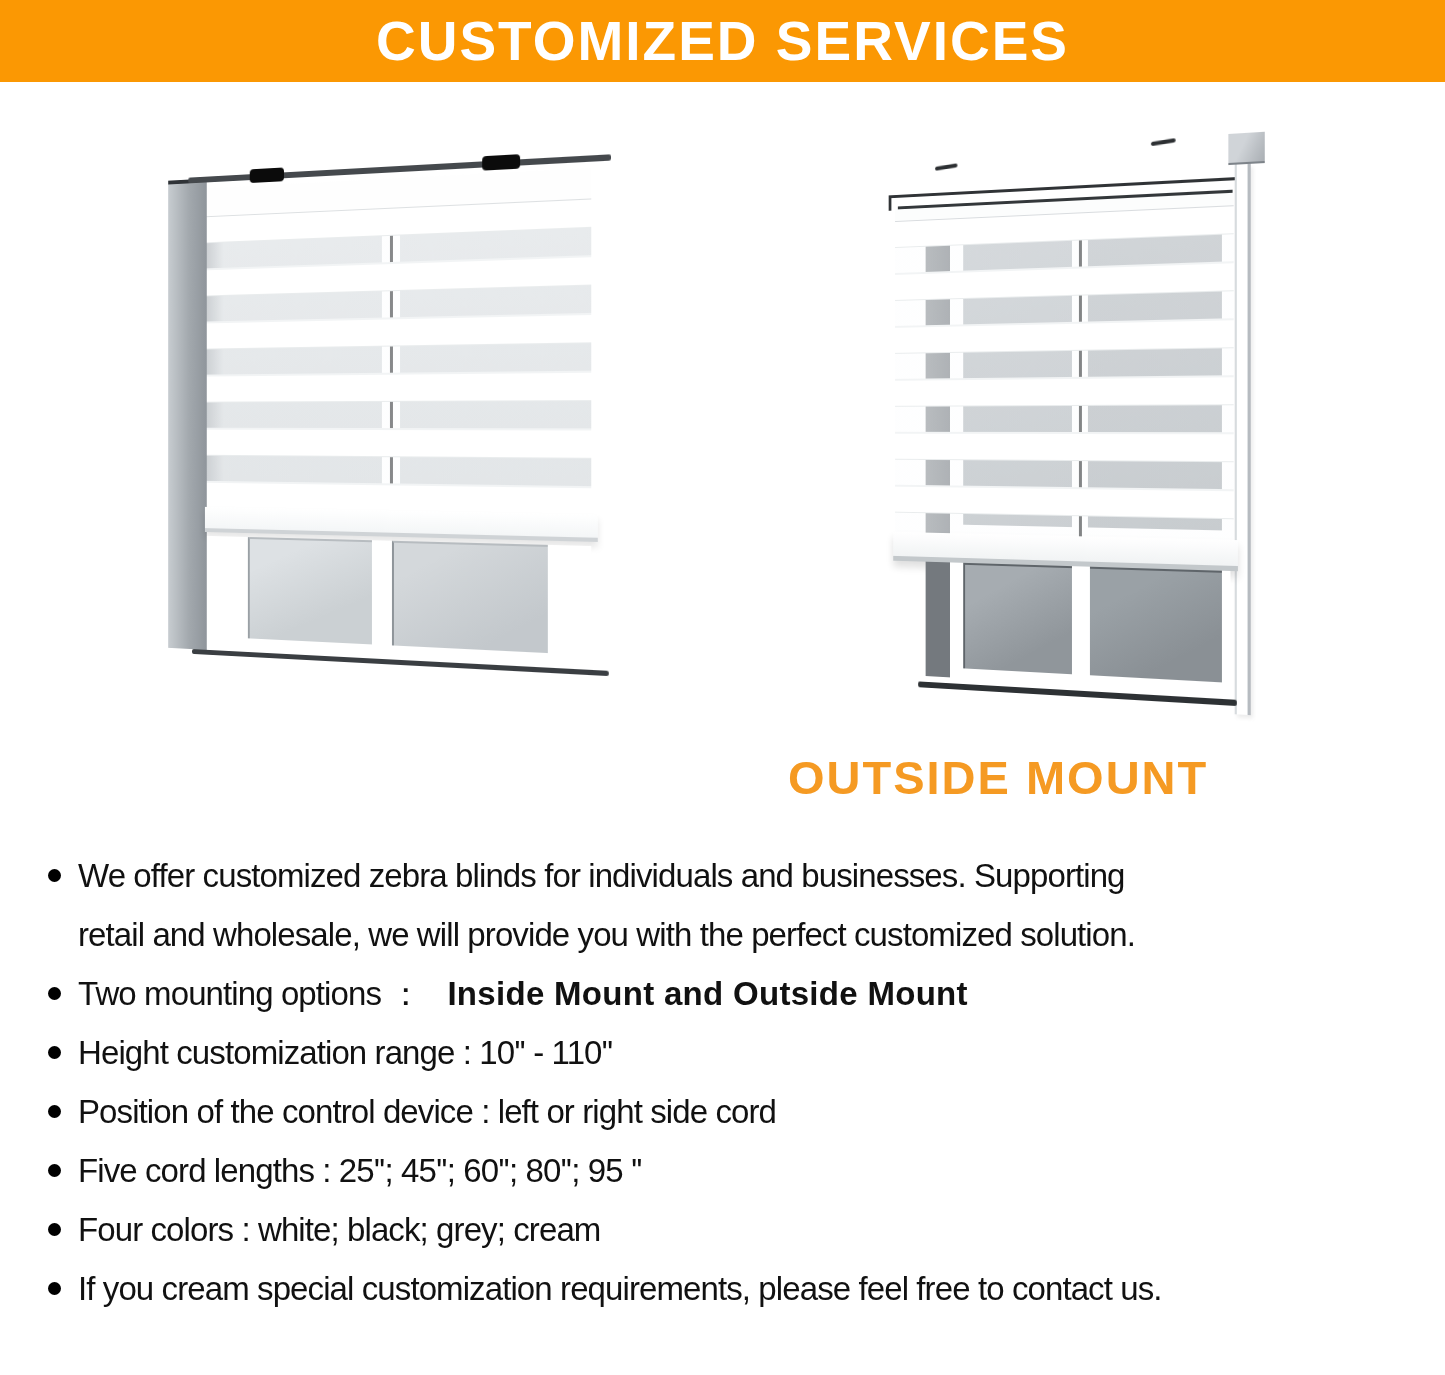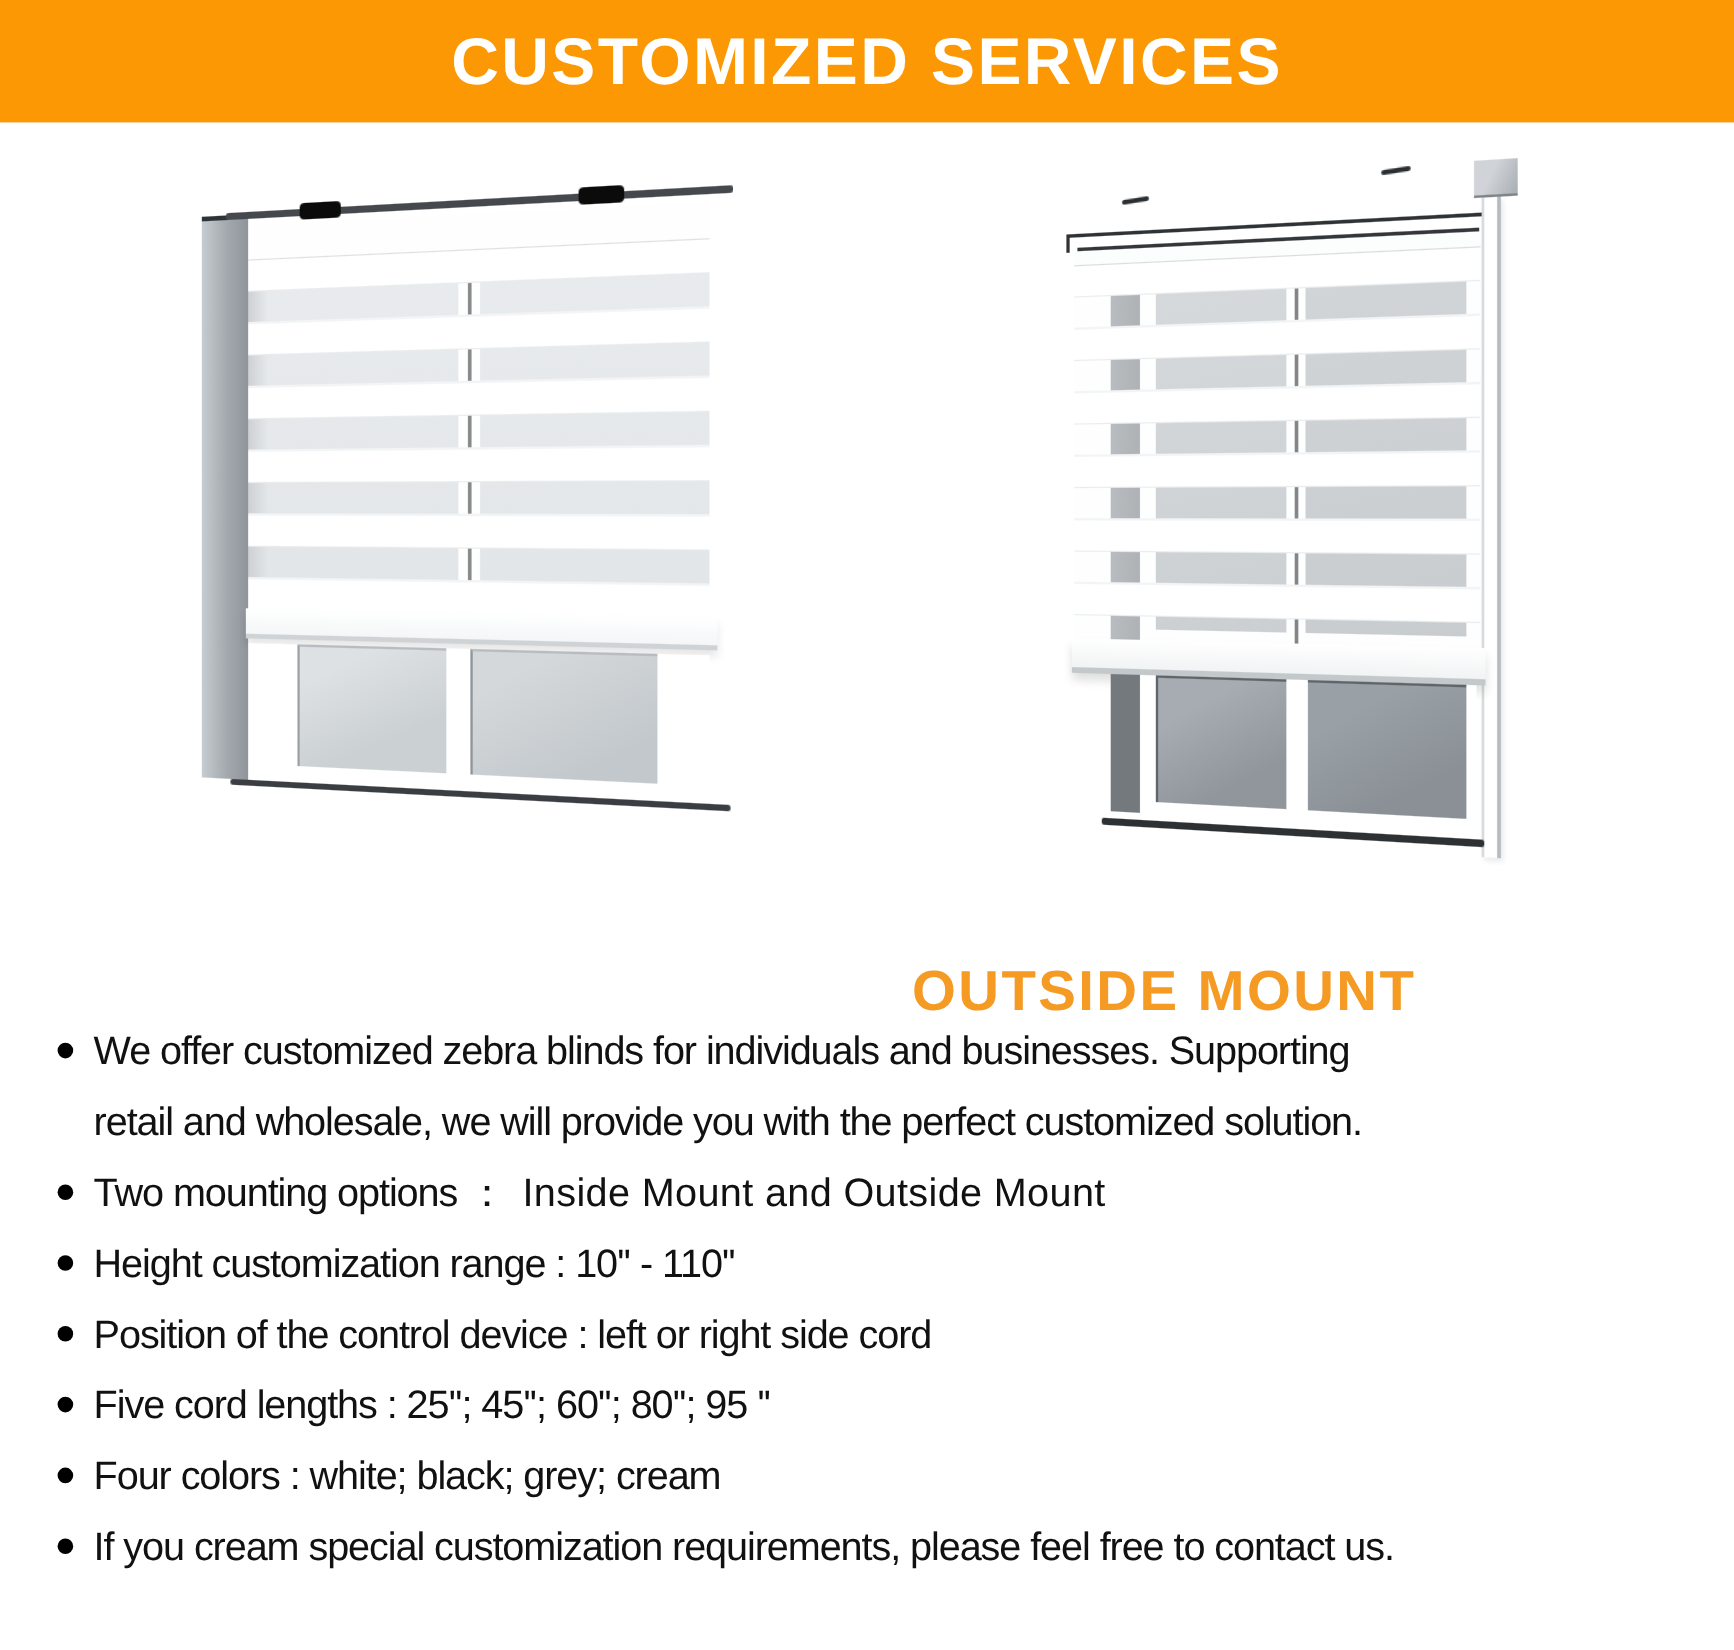--- a/index.html
+++ b/index.html
@@ -5,21 +5,21 @@
   * { margin:0; padding:0; box-sizing:border-box; }
   body { background:#ffffff; }
   .page {
     position:relative; width:1445px; height:1375px;
     background:#ffffff; overflow:hidden;
     font-family:"Liberation Sans", sans-serif; color:#111;
   }
 
   
   .banner {
-    position:absolute; left:0; top:0; width:1445px; height:102px;
+    position:absolute; left:0; top:0; width:1445px; height:82px;
     background:#FB9803; display:flex; align-items:center; justify-content:center;
   }
   .banner-title {
     color:#ffffff; font-weight:bold; font-size:55px; letter-spacing:2px; white-space:nowrap;
   }
 
   
   .scene { position:absolute; }
   .scene-inner {
     position:absolute; left:0; top:0; width:100%; height:100%;
@@ -99,37 +99,37 @@
              background:linear-gradient(150deg,#9aa1a6 25%,#8a9095 75%);
              border-top:2px solid #5f656a; }
   .b-sill   { left:40px; top:556px; width:320px; height:6px; background:#2d3134; border-radius:2px; }
 
   
   .mount-label {
     position:absolute; top:750px; font-size:47px; font-weight:bold;
     color:#F59A23; letter-spacing:2px; white-space:nowrap;
   }
   .label-inside  { left:40px; }
-  .label-outside { left:760px;margin-top:48px; }
+  .label-outside { left:788px; }
 
   
   .bullets {
     position:absolute; left:42px; top:846px; right:28px;
     list-style:none;
   }
   .bullets li {
     position:relative; padding-left:36px; line-height:59px;
     font-size:33px; letter-spacing:-0.9px; color:#111;
   }
   .bullets li::before {
     content:""; position:absolute; left:6px; top:23px;
     width:13px; height:13px; border-radius:50%; background:#000;
   }
   .pre { white-space:pre-line;margin-top:28px; }
-  .emph { letter-spacing:0.3px; margin-left:14px; }
+  .emph { letter-spacing:0.3px; margin-left:26px;font-weight:bold; }
 </style>
 </head>
 <body>
 
 <div class="page">
 
   <div class="banner">
     <div class="banner-title">CUSTOMIZED SERVICES</div>
   </div>
 

